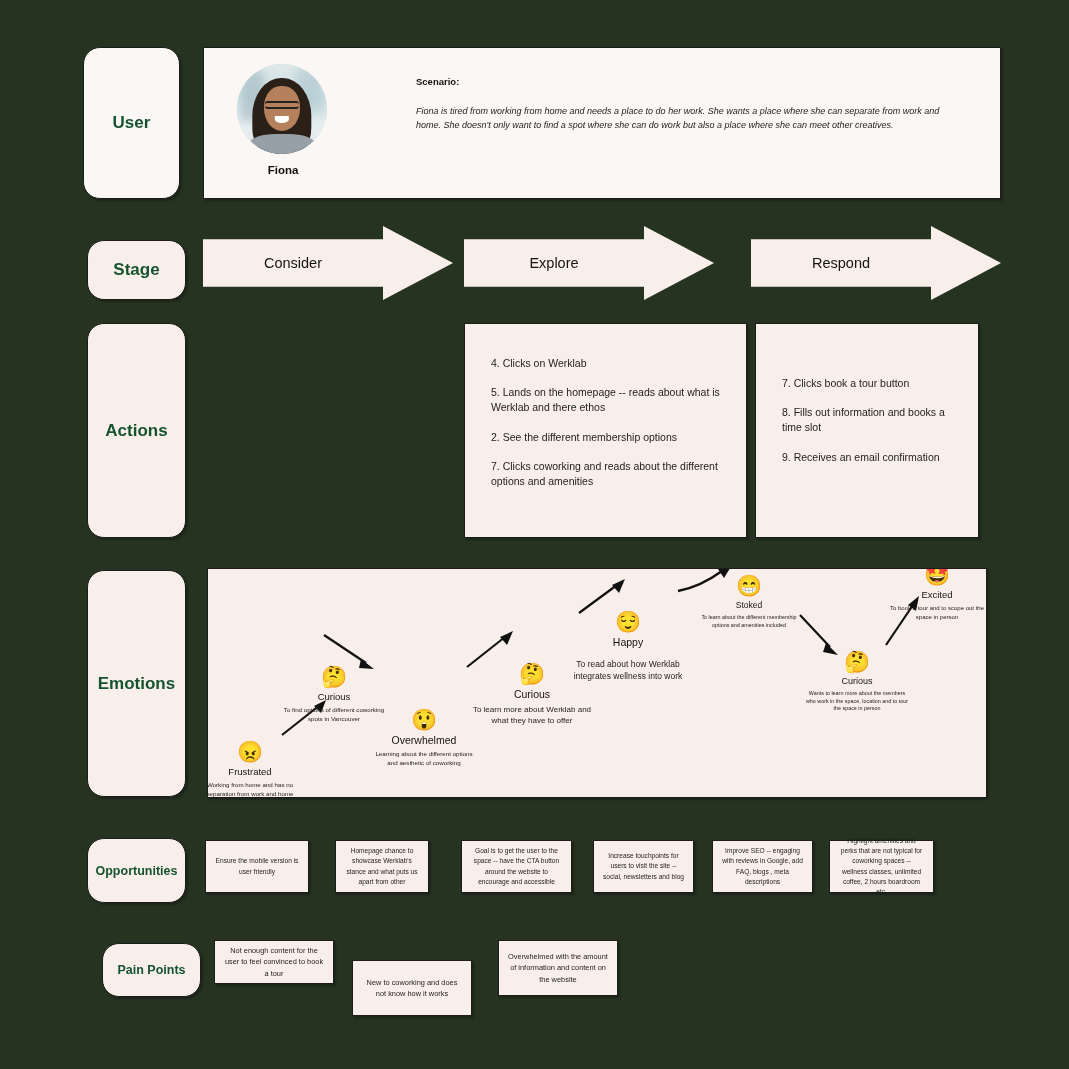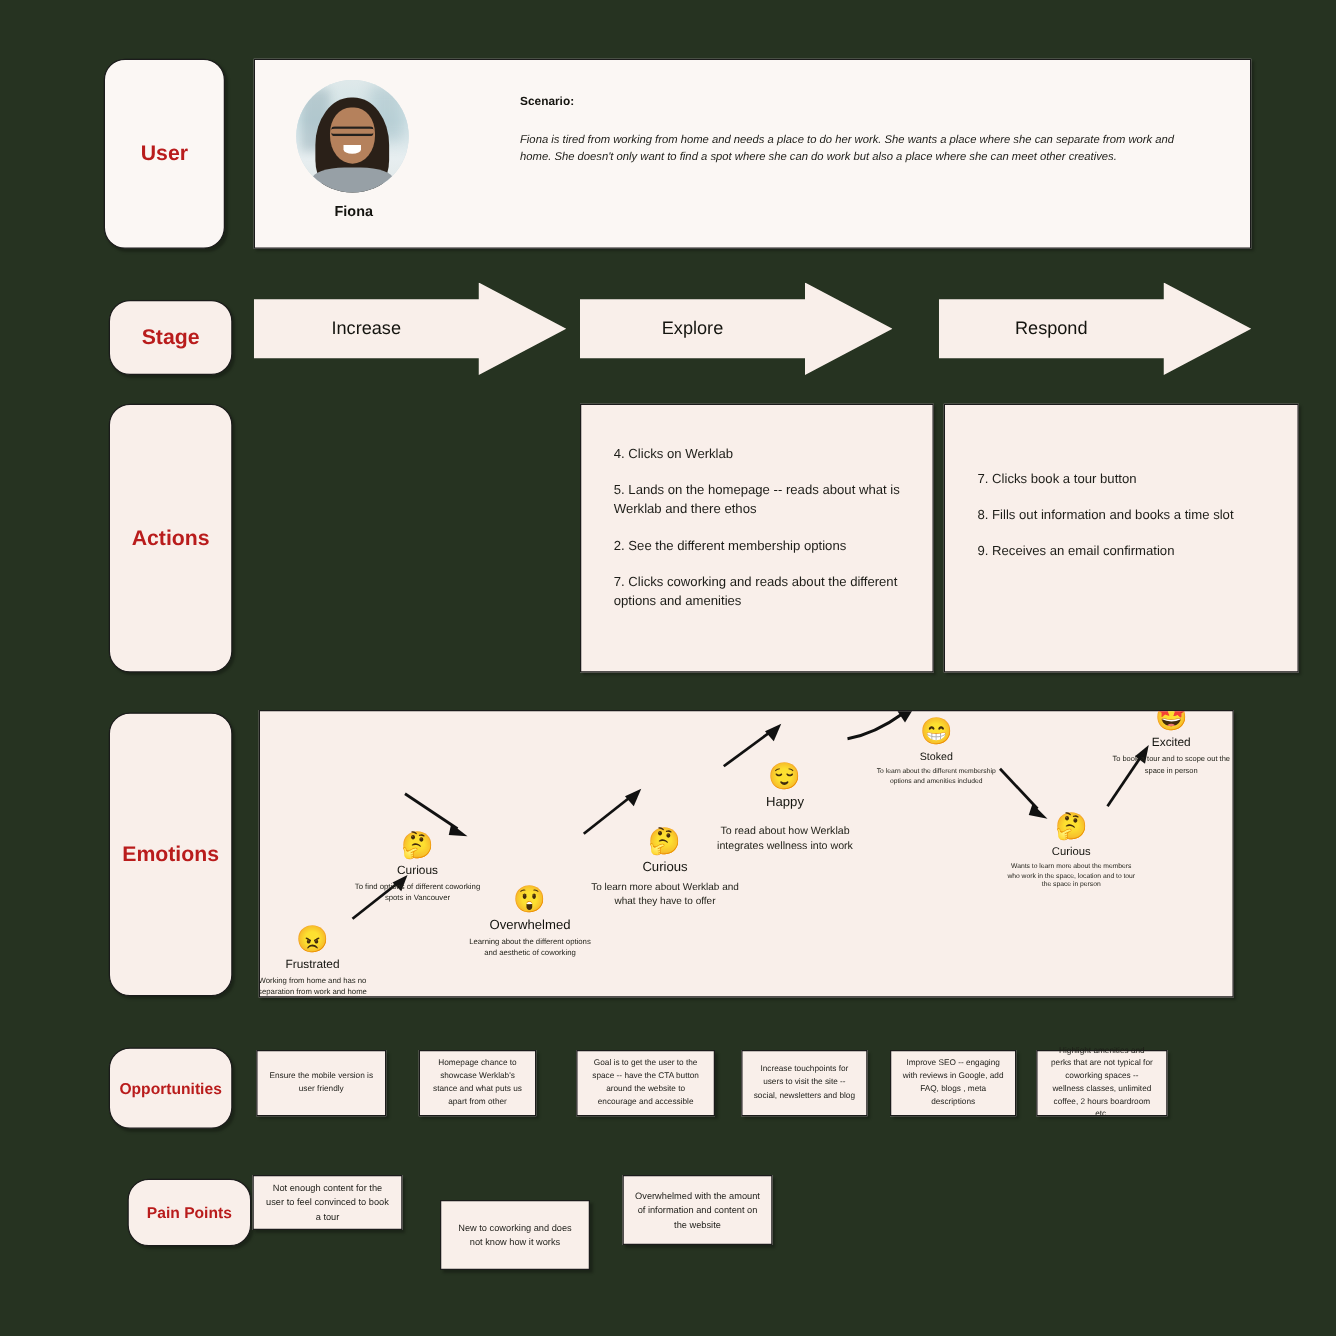--- a/index.html
+++ b/index.html
@@ -29,21 +29,21 @@
   }
   .card.white { background: #FBF7F4; }
 
   
   .row-label {
     display: flex;
     align-items: center;
     justify-content: center;
     text-align: center;
     font-weight: bold;
-    color: #b91c1c;
+    color: #14532d;
     border-radius: 17px;
   }
   .row-label.big   { font-size: 17px; }
   .row-label.small { font-size: 12.5px; }
 
   
   #user-panel { display: block; }
 
   .avatar-wrap {
     position: absolute;
@@ -230,21 +230,21 @@
       <div class="scenario-body">Fiona is tired from working from home and needs a place to do her work. She wants a place where she can separate from work and home. She doesn't only want to find a spot where she can do work but also a place where she can meet other creatives.</div>
     </div>
   </div>
 
   <div class="card row-label big" style="left:87px; top:240px; width:99px; height:60px;">
     <span>Stage</span>
   </div>
 
   <div class="stage-arrow" style="left:203px; top:226px; width:250px; height:74px;
               clip-path: polygon(0% 18%, 72% 18%, 72% 0%, 100% 50%, 72% 100%, 72% 82%, 0% 82%);">
-    <span>Increase</span>
+    <span>Consider</span>
   </div>
 
   <div class="stage-arrow" style="left:464px; top:226px; width:250px; height:74px;
               clip-path: polygon(0% 18%, 72% 18%, 72% 0%, 100% 50%, 72% 100%, 72% 82%, 0% 82%);">
     <span>Explore</span>
   </div>
 
   <div class="stage-arrow" style="left:751px; top:226px; width:250px; height:74px;
               clip-path: polygon(0% 18%, 72% 18%, 72% 0%, 100% 50%, 72% 100%, 72% 82%, 0% 82%);">
     <span>Respond</span>
@@ -255,21 +255,21 @@
   </div>
 
 
   <div class="card action-card" style="left:464px; top:323px; width:283px; height:215px; padding-top:32px;">
     <p>4. Clicks on Werklab</p>
     <p>5. Lands on the homepage -- reads about what is Werklab and there ethos</p>
     <p>2. See the different membership options</p>
     <p>7. Clicks coworking and reads about the different options and amenities</p>
   </div>
 
-  <div class="card action-card" style="left:755px; top:323px; width:284px; height:215px; padding-top:52px;">
+  <div class="card action-card" style="left:755px; top:323px; width:224px; height:215px; padding-top:52px;">
     <p>7. Clicks book a tour button</p>
     <p>8. Fills out information and books a time slot</p>
     <p>9. Receives an email confirmation</p>
   </div>
 
   <div class="card row-label big" style="left:87px; top:570px; width:99px; height:227px;">
     <span>Emotions</span>
   </div>
 
   <div class="card" id="emotions-panel" style="left:207px; top:568px; width:780px; height:230px;">
@@ -378,21 +378,21 @@
     <span>Improve SEO -- engaging with reviews in Google, add FAQ, blogs , meta descriptions</span>
   </div>
   <div class="card mini-card" style="left:829px; top:840px; width:105px; height:53px;">
     <span>Highlight amenities and perks that are not typical for coworking spaces -- wellness classes, unlimited coffee, 2 hours boardroom etc.</span>
   </div>
 
   <div class="card row-label small" style="left:102px; top:943px; width:99px; height:54px;">
     <span>Pain Points</span>
   </div>
 
-  <div class="card mini-card pain" style="left:202px; top:940px; width:120px; height:44px;">
+  <div class="card mini-card pain" style="left:214px; top:940px; width:120px; height:44px;">
     <span>Not enough content for the user to feel convinced to book a tour</span>
   </div>
   <div class="card mini-card pain" style="left:352px; top:960px; width:120px; height:56px;">
     <span>New to coworking and does not know how it works</span>
   </div>
   <div class="card mini-card pain" style="left:498px; top:940px; width:120px; height:56px;">
     <span>Overwhelmed with the amount of information and content on the website</span>
   </div>
 
 </div>

